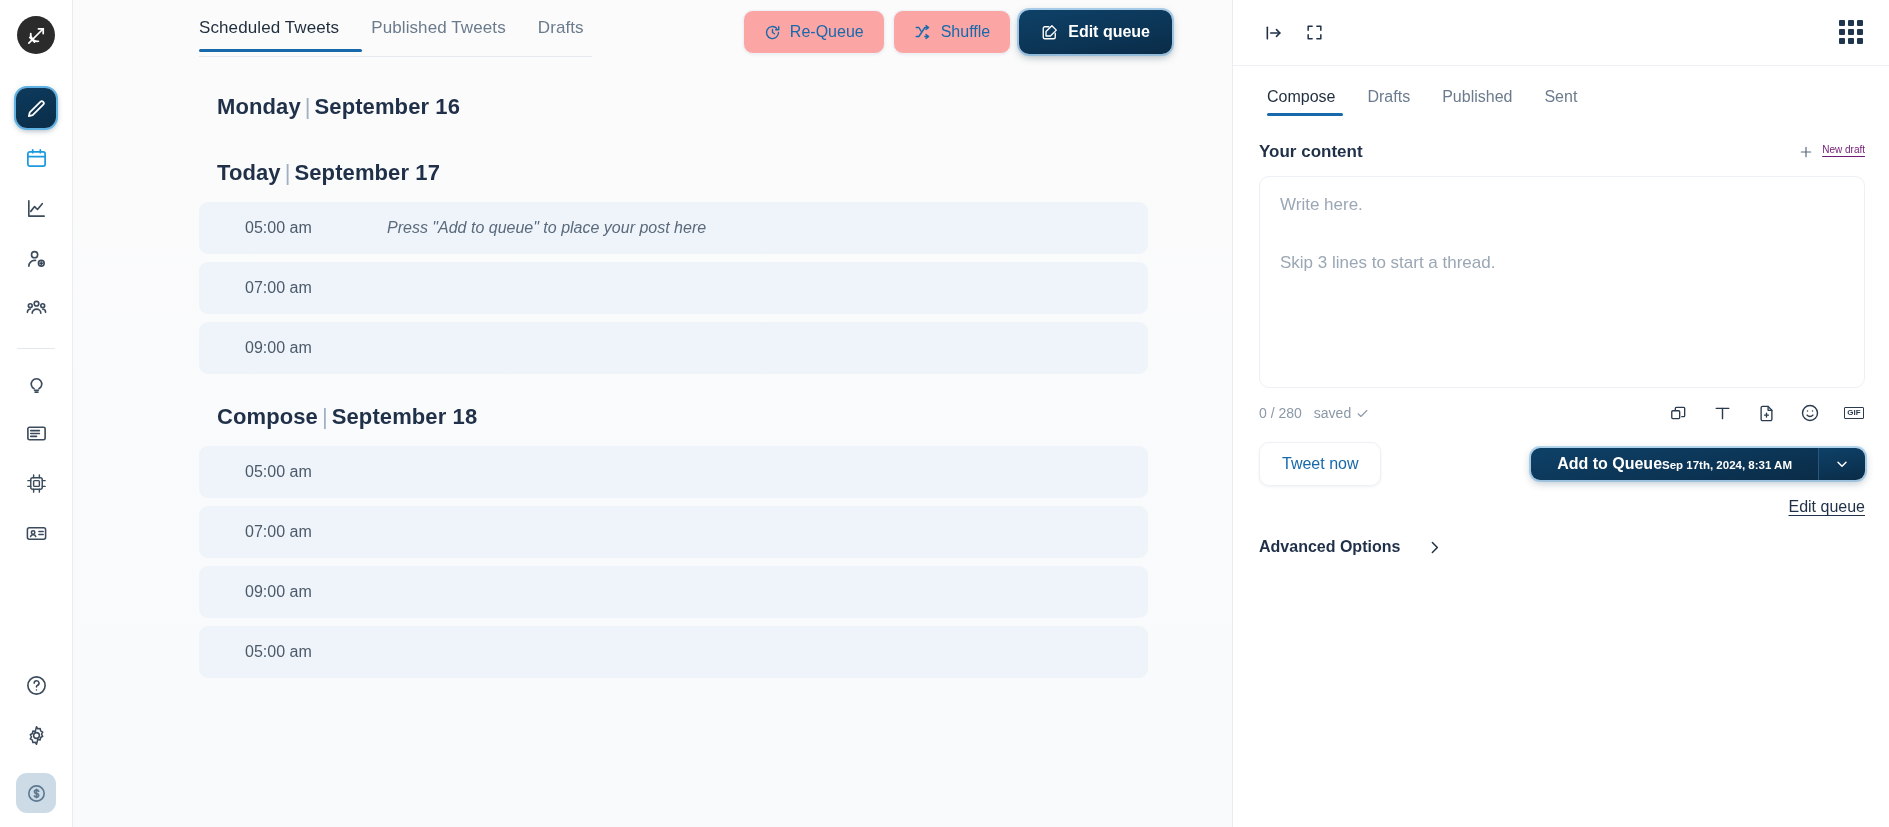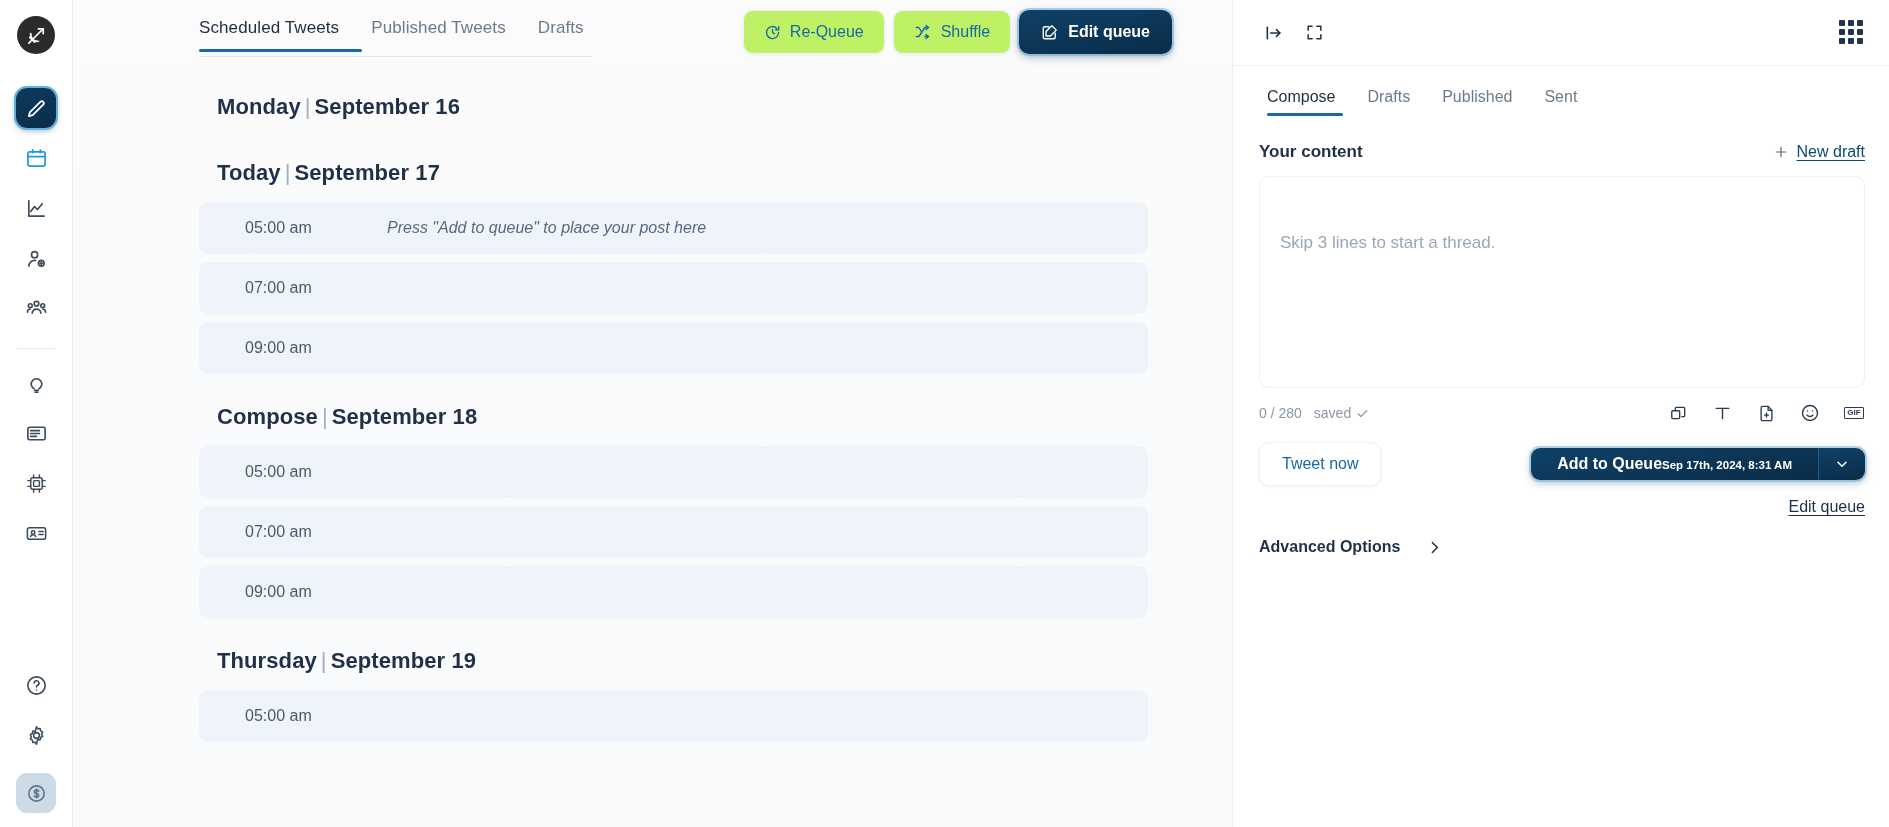--- a/index.html
+++ b/index.html
@@ -80,21 +80,21 @@
     position: absolute; left: 126px; top: 56px; width: 393px; height: 1px;
     background: #e6eaef;
   }
   .top-actions {
     margin-left: auto; display: flex; align-items: center; gap: 8px;
     padding-top: 10px;
   }
   .pill {
     display: flex; align-items: center; gap: 9px;
     height: 44px; padding: 0 20px; border-radius: 10px;
-    background: #bef264; border: 1px solid #eef1f5;
+    background: #fca5a5; border: 1px solid #eef1f5;
     box-shadow: 0 1px 3px rgba(30,50,80,.07);
     color: #1769ab; font-size: 16px; cursor: pointer; white-space: nowrap;
   }
   .pill-primary {
     background: linear-gradient(170deg,#0e4168 0%, #0a2c48 100%);
     border: none; color: #ffffff; font-weight: bold;
     box-shadow: 0 0 0 2px rgba(110,175,225,.55), 0 3px 8px rgba(10,45,73,.35);
     padding: 0 22px;
   }
 
@@ -157,22 +157,22 @@
     content: ""; position: absolute; left: 8px; right: 8px; bottom: 0;
     height: 3px; background: #1769ab; border-radius: 2px;
   }
 
   .content-head {
     display: flex; align-items: center;
     padding: 26px 24px 0 26px;
   }
   .content-title { font-size: 17px; font-weight: bold; color: #1f3048; }
   .new-draft {
-    margin-left: auto; display: flex; align-items: center; gap: 8px;
-    color: #0c4a6e; font-size: 16px; cursor: pointer;
+    margin-left: auto; display: flex; align-items: flex-start; gap: 8px;
+    color: #701a75; font-size: 10px; cursor: pointer;
   }
   .new-draft .lbl { text-decoration: underline; text-underline-offset: 3px; }
 
   .composer {
     margin: 14px 24px 0 26px;
     border: 1px solid #edf0f4; border-radius: 10px;
     height: 212px; padding: 18px 20px;
     position: relative;
     background: #fff;
     cursor: text;
@@ -419,23 +419,20 @@
       </div>
       <div class="slot">
         <span class="slot-time">07:00 am</span>
         <span class="slot-hint"></span>
       </div>
       <div class="slot">
         <span class="slot-time">09:00 am</span>
         <span class="slot-hint"></span>
       </div>
 
-      <div class="day-head">
-        <span>Thursday</span><span class="sep">|</span><span>September 19</span>
-      </div>
       <div class="slot">
         <span class="slot-time">05:00 am</span>
         <span class="slot-hint"></span>
       </div>
     </div>
   </div>
 
   <div class="right">
 
     <div class="right-top">
@@ -478,20 +475,21 @@
       <div class="content-title">Your content</div>
       <div class="new-draft">
         <svg width="16" height="16" viewBox="0 0 24 24" fill="none" stroke="#5a6a7c" stroke-width="1.8" stroke-linecap="round">
           <path d="M12 5v14M5 12h14"></path>
         </svg>
         <span class="lbl">New draft</span>
       </div>
     </div>
 
     <div class="composer">
+      <div class="ph-main">Write here.</div>
       <div class="ph-thread">Skip 3 lines to start a thread.</div>
     </div>
 
     <div class="meta-row">
       <span class="counter">0 / 280</span>
       <span class="saved">
         <span>saved</span>
         <svg width="13" height="13" viewBox="0 0 24 24" fill="none" stroke="#8b98a6" stroke-width="2.1" stroke-linecap="round" stroke-linejoin="round">
           <path d="M4 12.5l5 5L20 6.5"></path>
         </svg>

